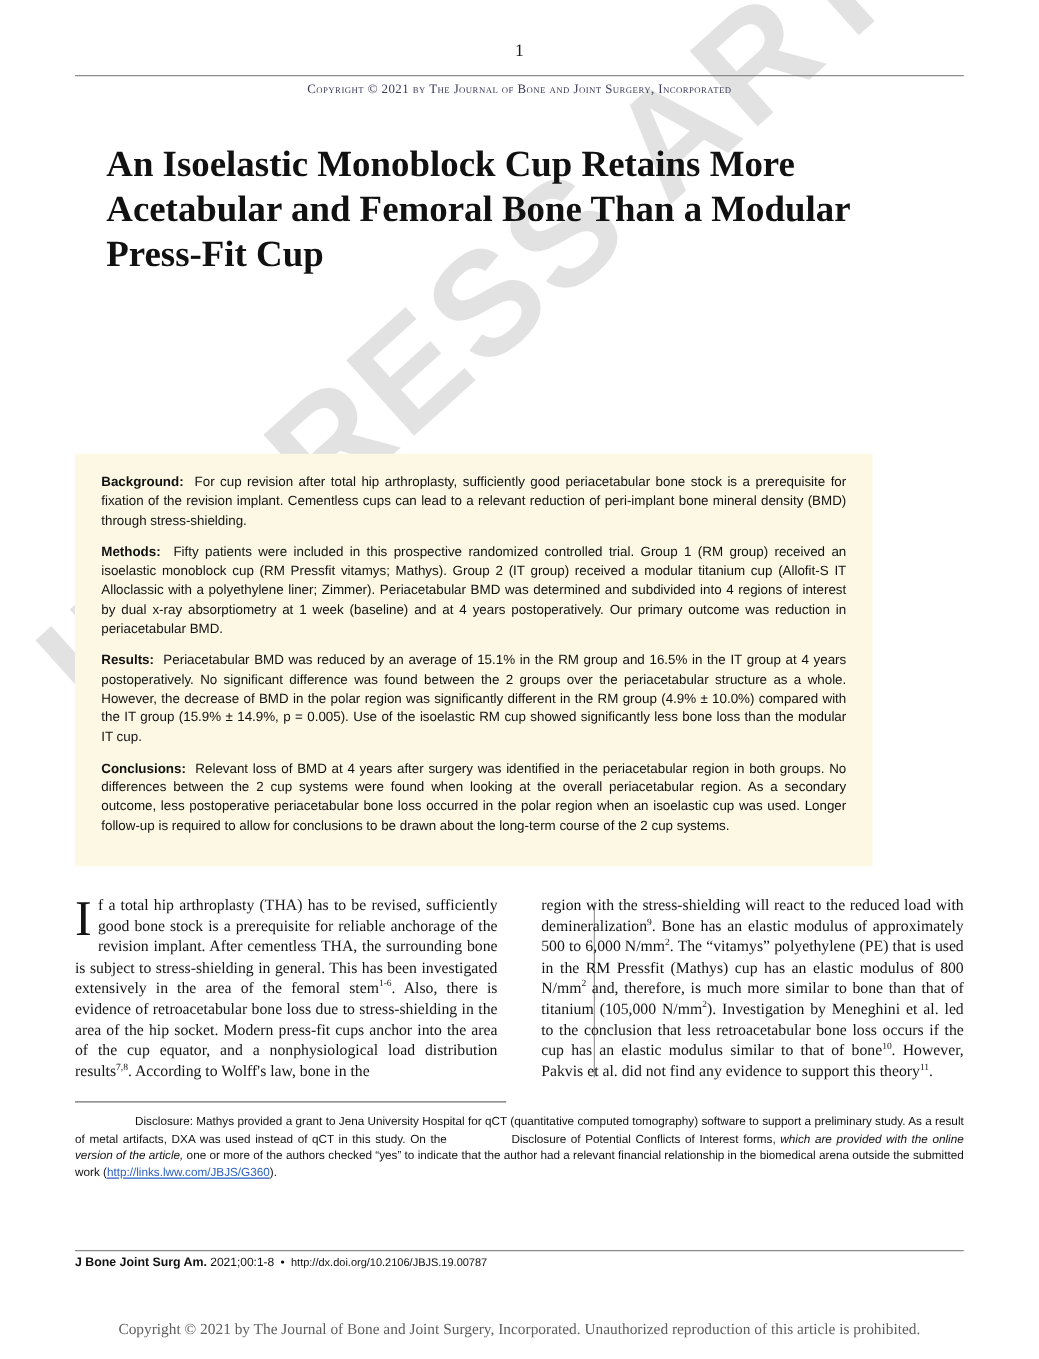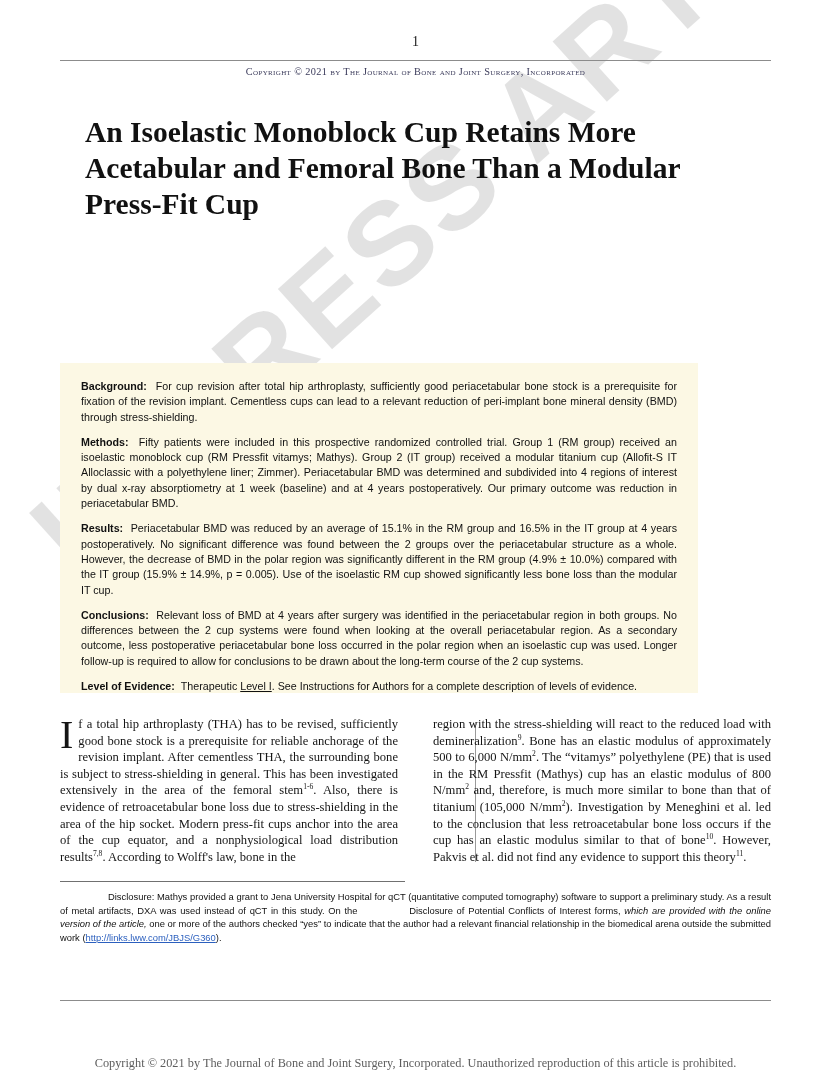--- a/index.html
+++ b/index.html
@@ -274,23 +274,20 @@
     </div>
 
     <div class="abs-section">
       <span class="abs-label">Results:</span><span>Periacetabular BMD was reduced by an average of 15.1% in the RM group and 16.5% in the IT group at 4 years postoperatively. No significant difference was found between the 2 groups over the periacetabular structure as a whole. However, the decrease of BMD in the polar region was significantly different in the RM group (4.9% ± 10.0%) compared with the IT group (15.9% ± 14.9%, p = 0.005). Use of the isoelastic RM cup showed significantly less bone loss than the modular IT cup.</span>
     </div>
 
     <div class="abs-section">
       <span class="abs-label">Conclusions:</span><span>Relevant loss of BMD at 4 years after surgery was identified in the periacetabular region in both groups. No differences between the 2 cup systems were found when looking at the overall periacetabular region. As a secondary outcome, less postoperative periacetabular bone loss occurred in the polar region when an isoelastic cup was used. Longer follow-up is required to allow for conclusions to be drawn about the long-term course of the 2 cup systems.</span>
     </div>
 
-    <div class="abs-section">
-      <span class="abs-label">Level of Evidence:</span><span>Therapeutic </span><span class="lvl-underline">Level I</span><span>. See Instructions for Authors for a complete description of levels of evidence.</span>
-    </div>
 
   </div>
 
   <div id="body-cols">
     <div id="col-rule"></div>
 
     <div class="col" id="col-left">
       <span class="dropcap">I</span><span>f a total hip arthroplasty (THA) has to be revised, sufficiently good bone stock is a prerequisite for reliable anchorage of the revision implant. After cementless THA, the surrounding bone is subject to stress-shielding in general. This has been investigated extensively in the area of the femoral stem</span><sup>1-6</sup><span>. Also, there is evidence of retroacetabular bone loss due to stress-shielding in the area of the hip socket. Modern press-fit cups anchor into the area of the cup equator, and a nonphysiological load distribution results</span><sup>7,8</sup><span>. According to Wolff's law, bone in the</span>
     </div>
 
@@ -301,16 +298,19 @@
 
   <div id="footer-rule"></div>
 
   <div id="disclosure">
     <span class="b">Disclosure:</span><span> Mathys provided a grant to Jena University Hospital for qCT (quantitative computed tomography) software to support a preliminary study. As a result of metal artifacts, DXA was used instead of qCT in this study. On the </span><span class="b">Disclosure of Potential Conflicts of Interest</span><span> forms, </span><span class="i">which are provided with the online version of the article,</span><span> one or more of the authors checked “yes” to indicate that the author had a relevant financial relationship in the biomedical arena outside the submitted work (</span><a class="link" href="#">http://links.lww.com/JBJS/G360</a><span>).</span>
   </div>
 
 
   <div id="cite-rule"></div>
 
+  <div id="citation">
+    <span class="jrnl">J Bone Joint Surg Am.</span><span> 2021;00:1-8</span><span class="bullet">•</span><span class="doi">http://dx.doi.org/10.2106/JBJS.19.00787</span>
+  </div>
 
   <div id="bottom-copyright">Copyright © 2021 by The Journal of Bone and Joint Surgery, Incorporated. Unauthorized reproduction of this article is prohibited.</div>
 
 </div>
 
 </body></html>

